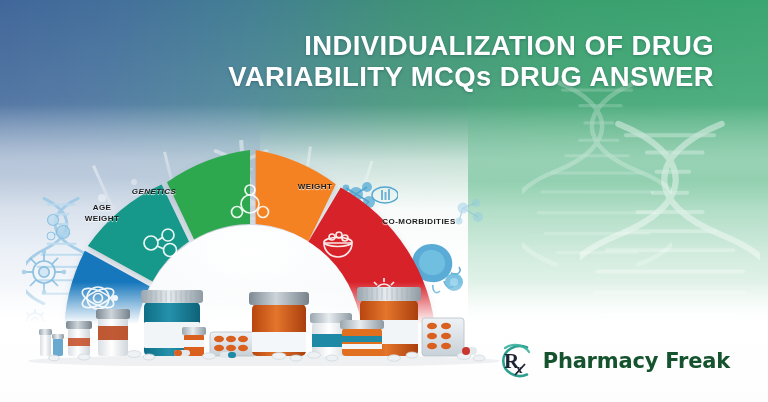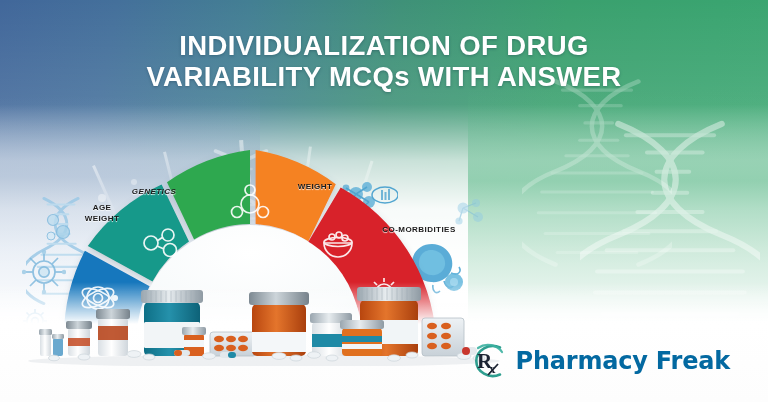--- a/index.html
+++ b/index.html
@@ -74,21 +74,21 @@
     position:absolute;
     background:linear-gradient(180deg, rgba(255,255,255,.85), rgba(255,255,255,0));
     transform-origin:50% 100%;
     pointer-events:none;
   }
 
   
   .title{
     position:absolute;
     top:30px; left:0; right:0;
-    text-align:center;
+    text-align:right;
     color:#ffffff;
     font-weight:700;
     font-size:27.5px;
     line-height:31px;
     letter-spacing:.4px;
     text-shadow:0 1px 3px rgba(20,50,70,.35);
     padding:0 54px;
   }
   .title-line{ display:block; white-space:nowrap; }
 
@@ -108,21 +108,21 @@
     font-size:8px;
     letter-spacing:.45px;
     line-height:11px;
     text-align:center;
     white-space:pre-line;
     text-shadow:0 1px 1px rgba(255,255,255,.9);
   }
   .lbl-age   { left:75px;  top:202px; width:54px; }
   .lbl-gen   { left:118px; top:186px; width:72px;font-style:italic; }
   .lbl-wei   { left:281px; top:181px; width:68px; }
-  .lbl-com   { left:369px; top:216px; width:100px;margin-top:8px; }
+  .lbl-com   { left:369px; top:216px; width:100px; }
 
   
   .deco{ position:absolute; pointer-events:none; }
 
   
   #shelf{
     position:absolute;
     left:24px; bottom:36px;
     width:480px; height:90px;
   }
@@ -131,22 +131,22 @@
   
   #logo{
     position:absolute;
     right:38px; bottom:22px;
     display:flex; align-items:center; gap:4px;
   }
   #logo .mark{ width:46px; height:38px; flex:0 0 auto; }
   #logo .wordmark{
     font-family:"DejaVu Sans", sans-serif;
     font-weight:700;
-    font-size:24px;
-    color:#0369a1;
+    font-size:21px;
+    color:#14532d;
     letter-spacing:-.2px;
     white-space:nowrap;
   }
 </style>
 </head>
 <body>
 
 <div id="banner">
 
   <div class="bg-base"></div>
@@ -330,21 +330,21 @@
 
   <svg class="deco" style="left:90px;top:168px;width:120px;height:44px;opacity:.5;" viewBox="0 0 120 44">
     <circle cx="12" cy="30" r="4" fill="#ffffff" opacity=".8"></circle>
     <circle cx="44" cy="14" r="3" fill="#ffffff" opacity=".7"></circle>
     <circle cx="86" cy="24" r="5" fill="#ffffff" opacity=".6"></circle>
     <circle cx="112" cy="9" r="2.5" fill="#ffffff" opacity=".7"></circle>
   </svg>
 
   <div class="title">
     <span class="title-line">INDIVIDUALIZATION OF DRUG</span>
-    <span class="title-line">VARIABILITY MCQs WITH ANSWER</span>
+    <span class="title-line">VARIABILITY MCQs DRUG ANSWER</span>
   </div>
 
   <div id="arc-wrap">
     <svg id="arc-svg" viewBox="0 0 400 160">
       <defs>
         <filter id="segShadow" x="-20%" y="-20%" width="140%" height="160%">
           <feDropShadow dx="0" dy="3" stdDeviation="3" flood-color="#5a6b78" flood-opacity="0.28"></feDropShadow>
         </filter>
         <radialGradient id="innerG" cx="50%" cy="25%" r="85%">
           <stop offset="0%" stop-color="#ffffff"></stop>

